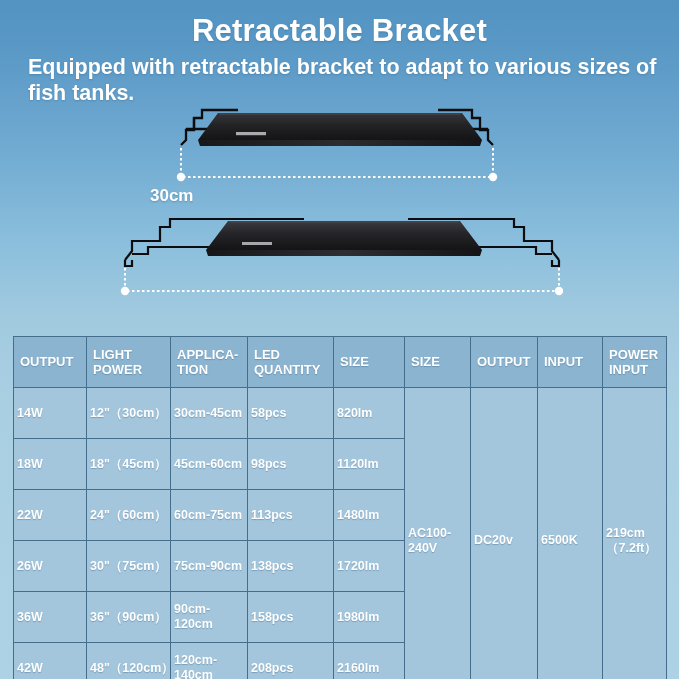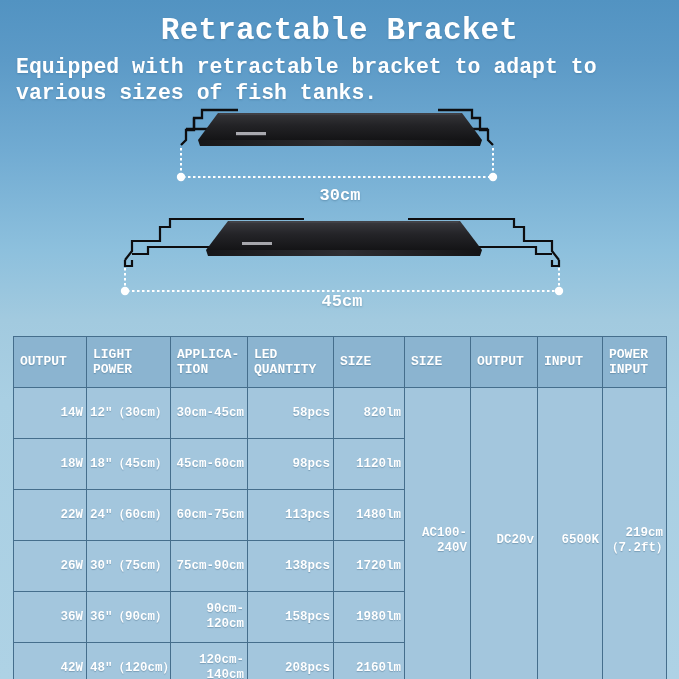--- a/index.html
+++ b/index.html
@@ -19,21 +19,20 @@
     height: 679px;
     background: linear-gradient(to bottom,
         #5293c2 0px,
         #5c9ac7 60px,
         #71abd2 150px,
         #8dc0dd 250px,
         #a2cadf 320px,
         #a9cfe3 400px,
         #aed2e5 679px);
     overflow: hidden;
-    font-family: Liberation Mono, monospace;
   }
 
   
   .hero {
     position: absolute;
     left: 0; top: 0;
     width: 679px;
   }
   .title {
     text-align: center;
@@ -46,34 +45,35 @@
     text-shadow: 0 1px 2px rgba(40,80,110,0.30);
     white-space: nowrap;
   }
   .subtitle {
     color: #ffffff;
     font-size: 21.5px;
     font-weight: bold;
     line-height: 1.22;
     padding: 8px 14px 0 16px;
     text-shadow: 0 1px 2px rgba(40,80,110,0.28);
+    margin-left: 12px;
   }
 
   
   .figure {
     position: absolute;
   }
   .fig-30 { left: 150px; top: 96px; width: 380px; height: 110px; }
   .fig-45 { left: 108px; top: 204px; width: 468px; height: 118px; }
   .fig svg { display: block; }
 
   .dim-label {
     position: absolute;
     width: 100%;
-    text-align: center;
+    text-align: left;
     color: #ffffff;
     font-size: 17px;
     font-weight: bold;
     text-shadow: 0 1px 2px rgba(40,80,110,0.35);
   }
   .lbl-30 { left: 150px; top: 186px; width: 380px; }
   .lbl-45 { left: 108px; top: 292px; width: 468px; }
 
   
   .spec-table {
@@ -83,21 +83,21 @@
     width: 653px;
     height: 326px;
     border-collapse: collapse;
     table-layout: fixed;
   }
   .spec-table td, .spec-table th {
     border: 1.5px solid #456e8c;
     color: #ffffff;
     font-size: 12.5px;
     font-weight: bold;
-    text-align: right;
+    text-align: left;
     padding: 2px 3px;
     text-shadow: 0 1px 1px rgba(45,85,115,0.35);
     background: #a3c6dd;
     line-height: 1.18;
   }
   .spec-table th {
     background: #8bb4d0;
     font-size: 13px;
     text-align: left;
     padding-left: 6px;
@@ -209,21 +209,20 @@
 
       <g>
         <line x1="17" y1="64" x2="17" y2="84" stroke="#ffffff" stroke-width="2" stroke-dasharray="2.5 2.5"></line>
         <line x1="451" y1="64" x2="451" y2="84" stroke="#ffffff" stroke-width="2" stroke-dasharray="2.5 2.5"></line>
         <line x1="19" y1="87" x2="449" y2="87" stroke="#ffffff" stroke-width="2" stroke-dasharray="2.5 2.5"></line>
         <circle cx="17" cy="87" r="4.2" fill="#ffffff"></circle>
         <circle cx="451" cy="87" r="4.2" fill="#ffffff"></circle>
       </g>
     </svg>
   </div>
-  <div class="dim-label lbl-45">45cm</div>
 
   <table class="spec-table">
     <colgroup>
       <col class="c-power">
         <col class="c-size">
         <col class="c-app">
         <col class="c-led">
       <col class="c-lumen">
         <col class="c-input">
         <col class="c-output">

